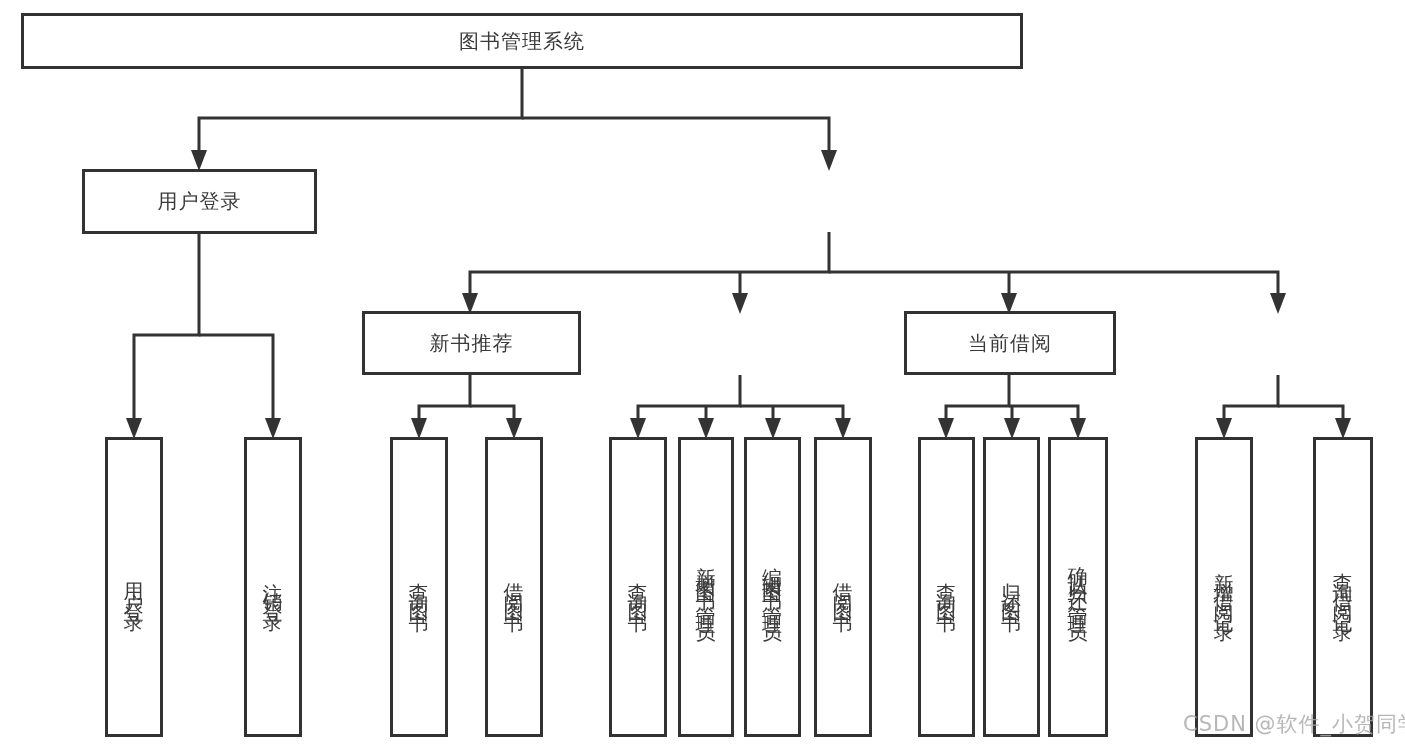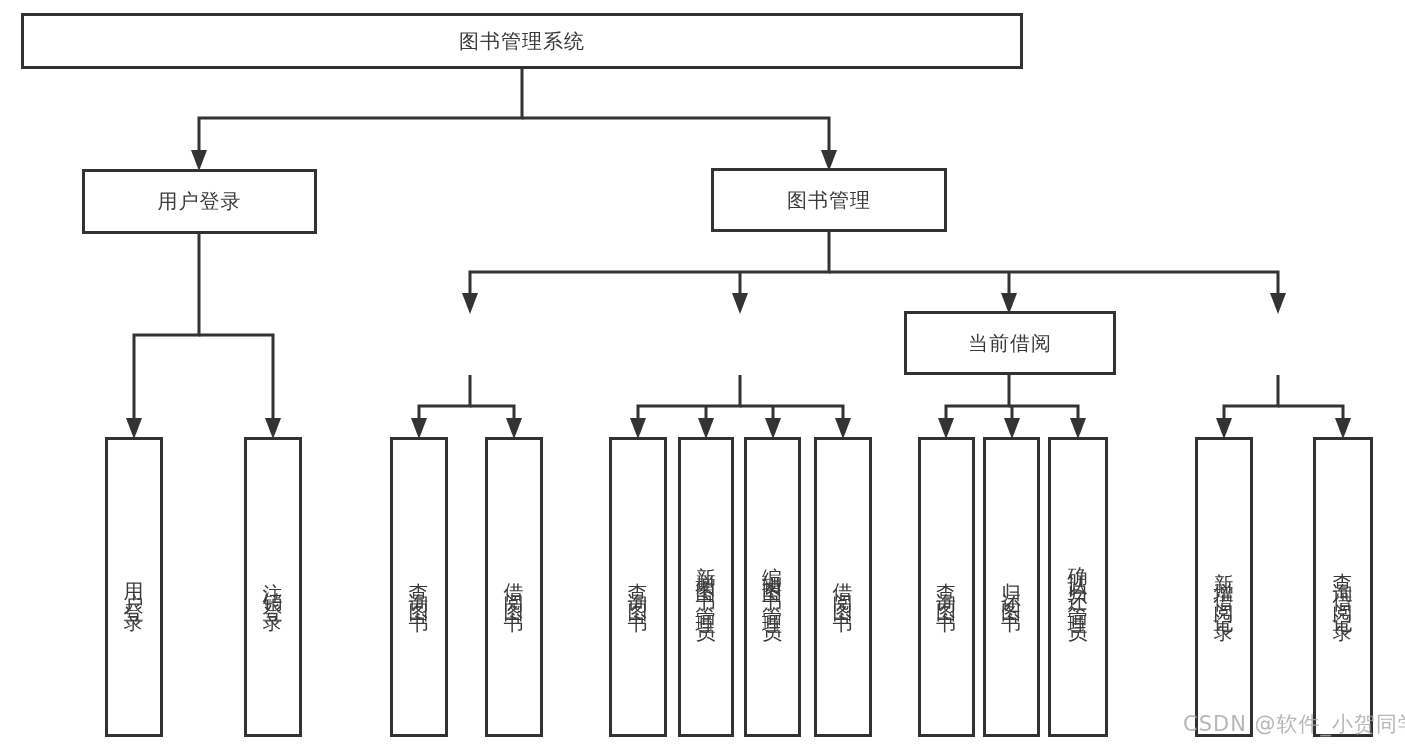--- a/index.html
+++ b/index.html
@@ -110,22 +110,22 @@
       <polygon points="1004,418 1020,418 1012,439"></polygon>
       <polygon points="1070,418 1086,418 1078,439"></polygon>
       <polygon points="1216,418 1232,418 1224,439"></polygon>
       <polygon points="1335,418 1351,418 1343,439"></polygon>
     </g>
   </svg>
 
   <div class="box h" style="left:21px;top:13px;width:1002px;height:56px">图书管理系统</div>
 
   <div class="box h" style="left:82px;top:169px;width:235px;height:65px">用户登录</div>
-  <div class="box h" style="left:711px;top:168px;width:236px;height:64px">图书管理</div>
 
+  <div class="box h" style="left:362px;top:311px;width:219px;height:64px">新书推荐</div>
   <div class="box h" style="left:904px;top:311px;width:212px;height:64px">当前借阅</div>
 
   <div class="box v" style="left:105px;top:437px;width:58px;height:300px">用户登录</div>
   <div class="box v" style="left:244px;top:437px;width:58px;height:300px">注销登录</div>
 
   <div class="box v" style="left:390px;top:437px;width:58px;height:300px">查询图书</div>
   <div class="box v" style="left:485px;top:437px;width:58px;height:300px">借阅图书</div>
 
   <div class="box v" style="left:609px;top:437px;width:58px;height:300px">查询图书</div>
   <div class="box v" style="left:678px;top:437px;width:56px;height:300px;letter-spacing:8px">新增图书（管理员）</div>

